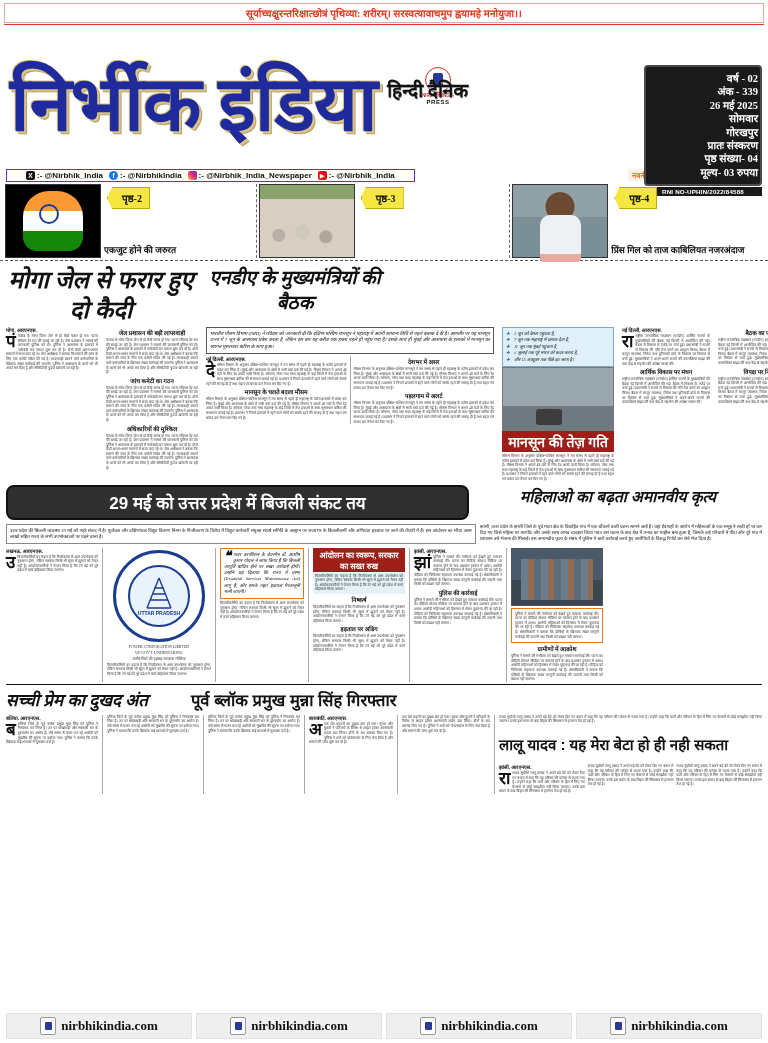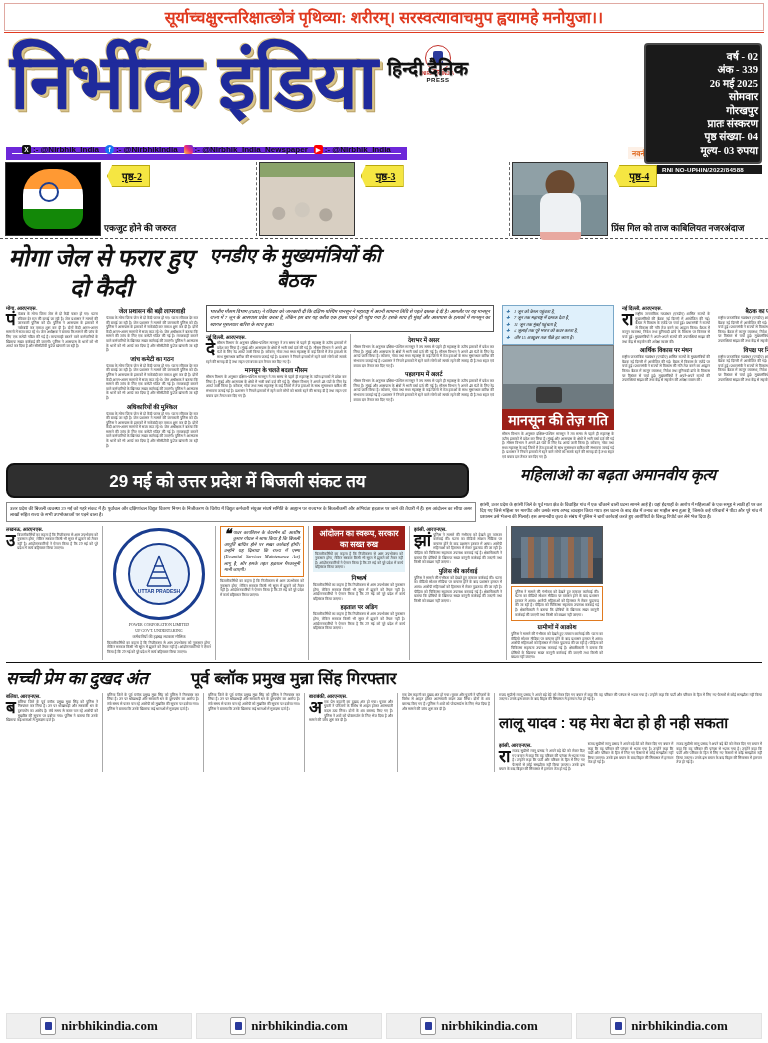--- a/index.html
+++ b/index.html
@@ -5,26 +5,26 @@
 <style>
   *{box-sizing:border-box;margin:0;padding:0;}
   html,body{background:#9a9a9a;}
   body{font-family:"Liberation Sans","DejaVu Sans",sans-serif;}
   .page{width:768px;height:1043px;background:#ffffff;position:relative;overflow:hidden;
         display:flex;flex-direction:column;}
 
   
   .shloka-bar{border:1px solid #e0a9a2;margin:3px 4px 0 4px;padding:2px 0;text-align:center;
               background:#fff;}
-  .shloka{color:#e03a20;font-size:16px;font-weight:bold;letter-spacing:.1px;
+  .shloka{color:#e03a20;font-size:10px;font-weight:bold;letter-spacing:.1px;
           font-family:"Liberation Serif","DejaVu Serif",serif;white-space:nowrap;}
   .shloka-rule{height:1px;background:#e03a20;margin:1px 4px 0 4px;}
 
   
-  .masthead{display:flex;align-items:flex-start;padding:2px 6px 0 6px;height:112px;position:relative;}
+  .masthead{display:flex;align-items:flex-start;padding:2px 6px 0 6px;height:112px;position:relative;margin-top:30px;}
   .mast-left{flex:1;position:relative;}
   .mast-title{font-family:"Liberation Serif","DejaVu Serif",serif;font-weight:bold;
               font-size:76px;line-height:94px;color:#1f2a9c;letter-spacing:-1px;
               text-shadow: 2px 2px 0 #d9c48a, 3px 3px 0 #b9a268, -1px -1px 0 #d9c48a;
               white-space:nowrap;padding-left:4px;}
   .mast-mid{width:80px;display:flex;flex-direction:column;align-items:center;
             padding-top:10px;position:absolute;left:392px;top:0;}
   .press-logo{width:26px;height:26px;border-radius:50%;background:#fff;border:1px solid #c2302a;
               display:flex;align-items:center;justify-content:center;position:relative;}
   .press-logo::after{content:"";width:10px;height:14px;background:#2a3a9c;border-radius:2px;}
@@ -35,21 +35,21 @@
               text-shadow:.5px .5px 0 #999;text-align:right;}
   .mast-box{width:118px;background:#1a1a1a;color:#fff;border:2px solid #4a4a4a;border-radius:4px;
             padding:5px 2px;text-align:right;margin-top:8px;}
   .mast-box div{font-size:10.5px;font-weight:bold;line-height:13.4px;
                 font-family:"Liberation Serif","DejaVu Serif",serif;}
   .rni{background:#1a1a1a;color:#fff;font-size:6.2px;font-weight:bold;text-align:center;
        padding:1px 0;width:118px;margin-top:1px;letter-spacing:.2px;}
 
   
   .social-row{display:flex;align-items:center;padding:0 6px;height:16px;gap:0;}
-  .social-wrap{border:6px solid #6d28d9;display:flex;align-items:flex-end;height:13px;padding:0 7px;}
+  .social-wrap{border:1px solid #6d28d9;display:flex;align-items:center;height:13px;padding:0 16px;}
   .s-item{display:flex;align-items:center;font-size:8px;font-weight:bold;color:#111;gap:2px;
           padding:0 3px;}
   .s-ic{width:9px;height:9px;border-radius:2px;display:inline-block;color:#fff;font-size:6.5px;
         font-weight:bold;text-align:center;line-height:9px;}
   .ic-x{background:#111;}
   .ic-fb{background:#1877f2;border-radius:50%;}
   .ic-ig{background:linear-gradient(45deg,#f9ce34,#ee2a7b,#6228d7);}
   .ic-yt{background:#ff0000;}
   .pub-line{margin-left:auto;color:#e06a20;font-size:7.5px;font-weight:bold;
             background:#fdf0e6;padding:1px 4px;
@@ -58,21 +58,21 @@
   
   .teaser{display:flex;height:78px;border-bottom:1px dashed #555;padding:1px 5px 2px 5px;gap:2px;}
   .tz{flex:1;display:flex;align-items:stretch;position:relative;border-right:1px dashed #666;
       padding-right:2px;}
   .tz:last-child{border-right:none;}
   .tz-photo{width:96px;height:74px;border:1px solid #333;background-size:cover;background-position:center;}
   .tz-right{flex:1;position:relative;display:flex;align-items:flex-end;}
   .arrow{position:absolute;top:3px;left:6px;background:#f5e642;color:#111;font-size:10px;
          font-weight:bold;padding:3px 7px 3px 14px;border:1px solid #b9a80e;
          clip-path:polygon(12% 0,100% 0,100% 100%,12% 100%,0 50%);
-         font-family:"Liberation Serif","DejaVu Serif",serif;text-decoration:underline;}
+         font-family:"Liberation Serif","DejaVu Serif",serif;}
   .tz-cap{font-size:9px;font-weight:bold;color:#111;line-height:12px;
           font-family:"Liberation Serif","DejaVu Serif",serif;background:#fff;
           padding:2px 3px;width:100%;}
   .flagfist{background:linear-gradient(#000 0%,#000 100%);position:relative;overflow:hidden;}
   .flagfist::before{content:"";position:absolute;left:18%;top:8%;width:64%;height:84%;
     background:linear-gradient(#ff9933 0 34%,#ffffff 34% 66%,#138808 66% 100%);border-radius:26px 26px 14px 14px;}
   .flagfist::after{content:"";position:absolute;left:46%;top:40%;width:16px;height:16px;
     border:2px solid #1c3f94;border-radius:50%;transform:translate(-50%,-50%);}
   .crowd{background:
      radial-gradient(circle at 20% 70%,#b8b0a6 6px,transparent 7px),

